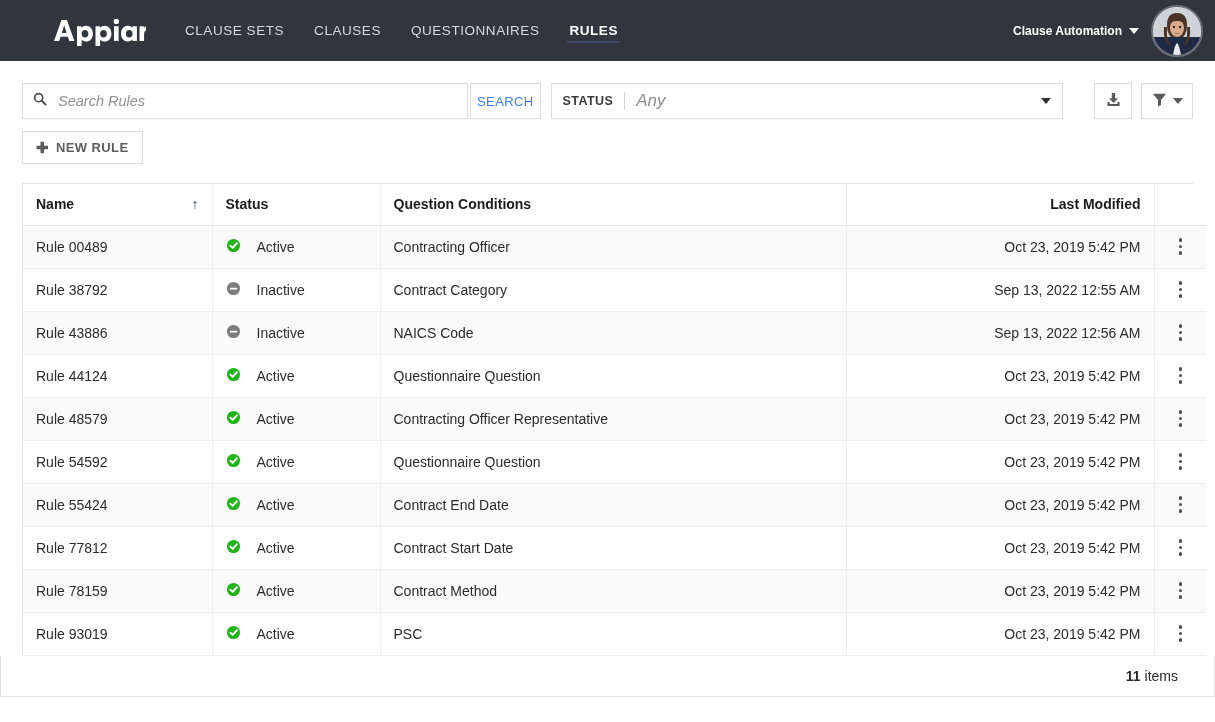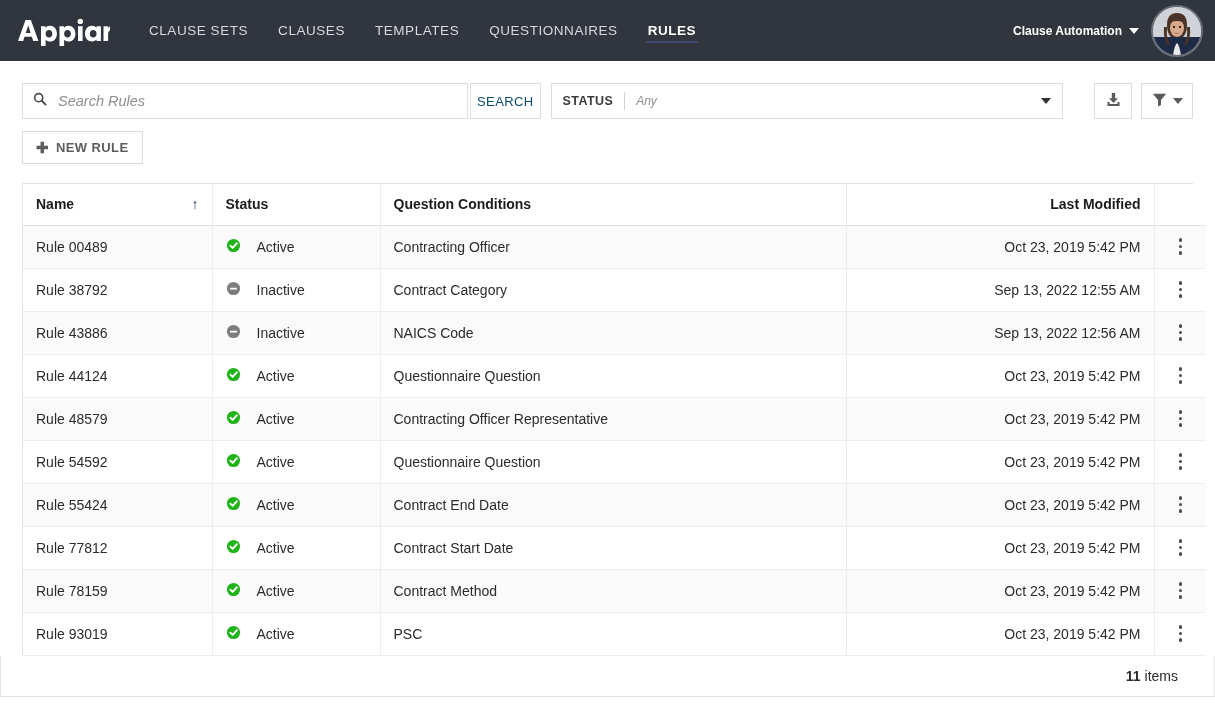--- a/index.html
+++ b/index.html
@@ -12,20 +12,21 @@
     -webkit-font-smoothing: antialiased;
   }
 
   
   .app-header {
     height: 61px;
     background: #31353d;
     display: flex;
     align-items: center;
     position: relative;
+    padding-left: 36px;
   }
   .brand {
     margin-left: 16px;
     width: 94px;
     height: 34px;
     display: flex;
     align-items: center;
     justify-content: center;
   }
   .brand svg { display: block; }
@@ -127,21 +128,21 @@
     color: #8f8f8f;
     font-style: italic;
     font-size: 14.5px;
   }
   .search-btn {
     height: 36px;
     min-width: 66px;
     margin-left: 2px;
     border: 1px solid #dcdcdc;
     background: #fff;
-    color: #0c4a6e;
+    color: #3b82f6;
     font-family: "Liberation Sans", sans-serif;
     font-size: 13px;
     letter-spacing: .4px;
     cursor: pointer;
   }
 
   .status-filter {
     margin-left: 10px;
     width: 512px;
     height: 36px;
@@ -159,21 +160,21 @@
     letter-spacing: .4px;
   }
   .status-sep {
     width: 1px;
     height: 18px;
     background: #d2d2d2;
     margin: 0 11px;
   }
   .status-value {
     flex: 1;
-    font-size: 12px;
+    font-size: 17px;
     font-style: italic;
     color: #8f8f8f;
   }
   .select-caret {
     width: 0; height: 0;
     border-left: 5px solid transparent;
     border-right: 5px solid transparent;
     border-top: 6px solid #2f2f2f;
   }
 
@@ -305,21 +306,20 @@
         <circle cx="64.3" cy="5.4" r="2.7"></circle>
         <path d="M69 17.7 c0-4.7 2.9-7.9 6.9-7.9 1.9 0 3.5.7 4.6 2 v-1.6 h4.4 V25 h-4.4 v-1.6 c-1.1 1.3-2.7 2-4.6 2 -4 0-6.9-3.2-6.9-7.7 z M77.2 21.5 c2 0 3.4-1.5 3.4-3.8 0-2.3-1.4-3.8-3.4-3.8 -2 0-3.4 1.5-3.4 3.8 0 2.3 1.4 3.8 3.4 3.8 z"></path>
         <path d="M87.5 25 V10.2 h4.4 v1.8 c1-1.4 2.5-2.2 4.3-2.2 v4.6 c-2.6-.3-4.1 1-4.1 3.6 V25 z"></path>
       </g>
     </svg>
   </div>
 
   <div class="nav">
     <div class="nav-item">CLAUSE SETS</div>
     <div class="nav-item">CLAUSES</div>
-    <div class="nav-item">TEMPLATES</div>
     <div class="nav-item">QUESTIONNAIRES</div>
     <div class="nav-item active">RULES</div>
   </div>
 
   <div class="header-right">
     <div class="site-name">
       <span>Clause Automation</span>
       <span class="caret-down"></span>
     </div>
     <div class="avatar">

